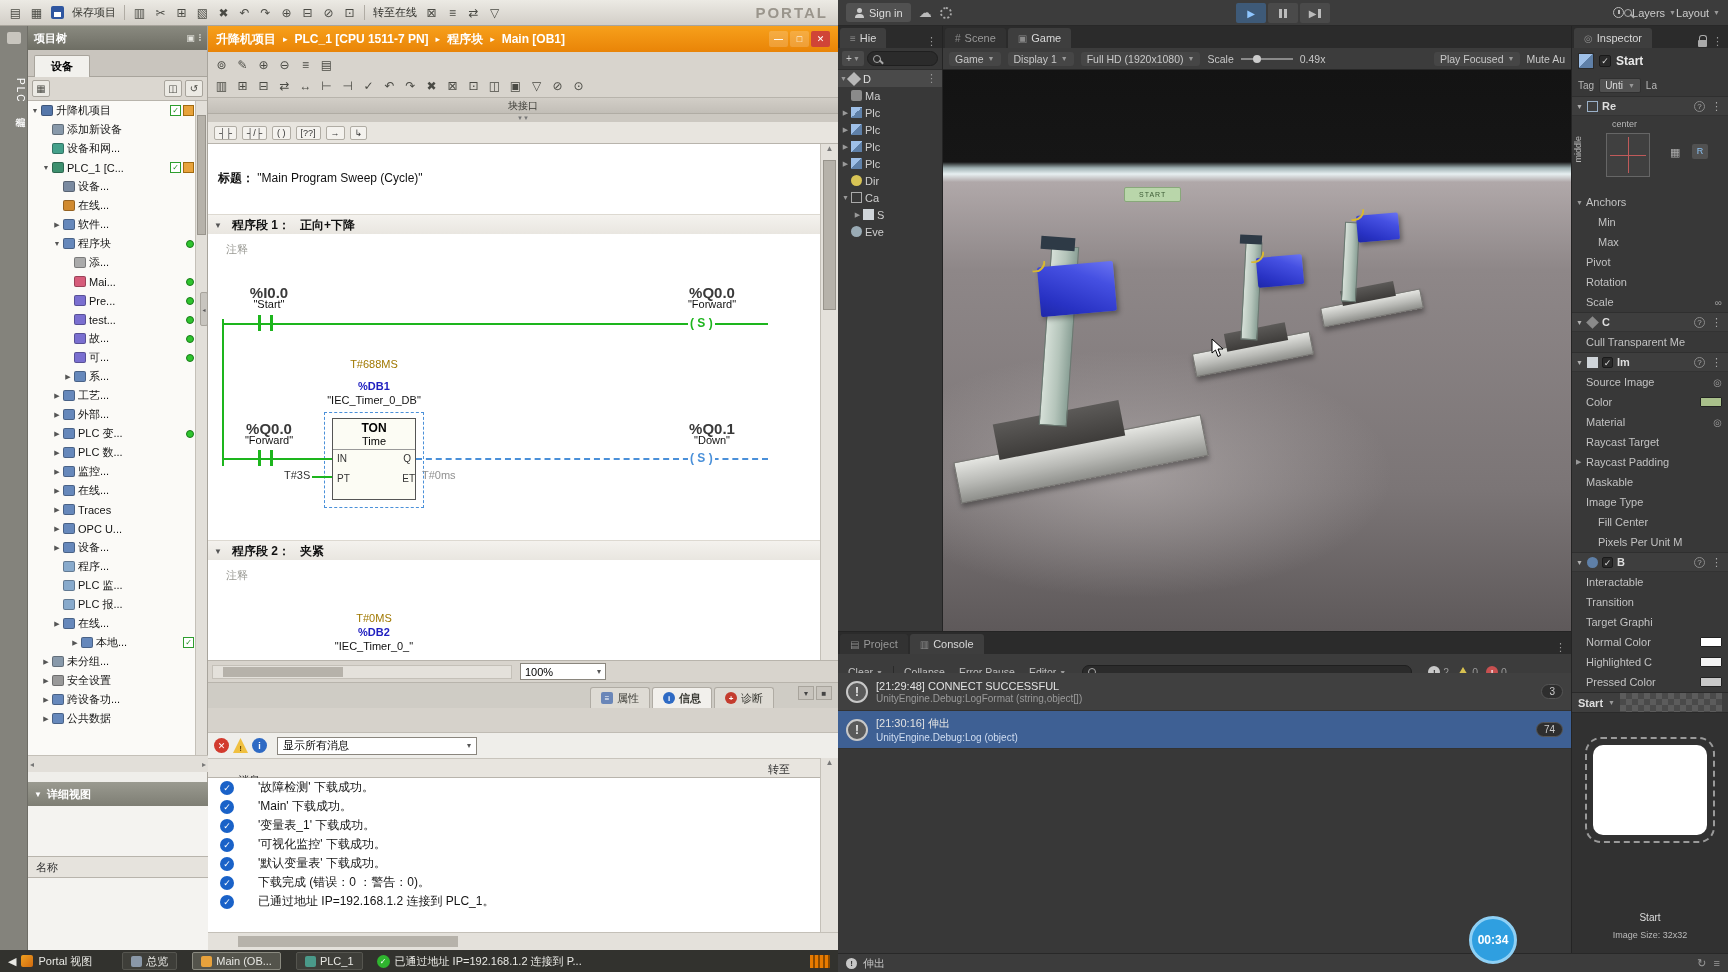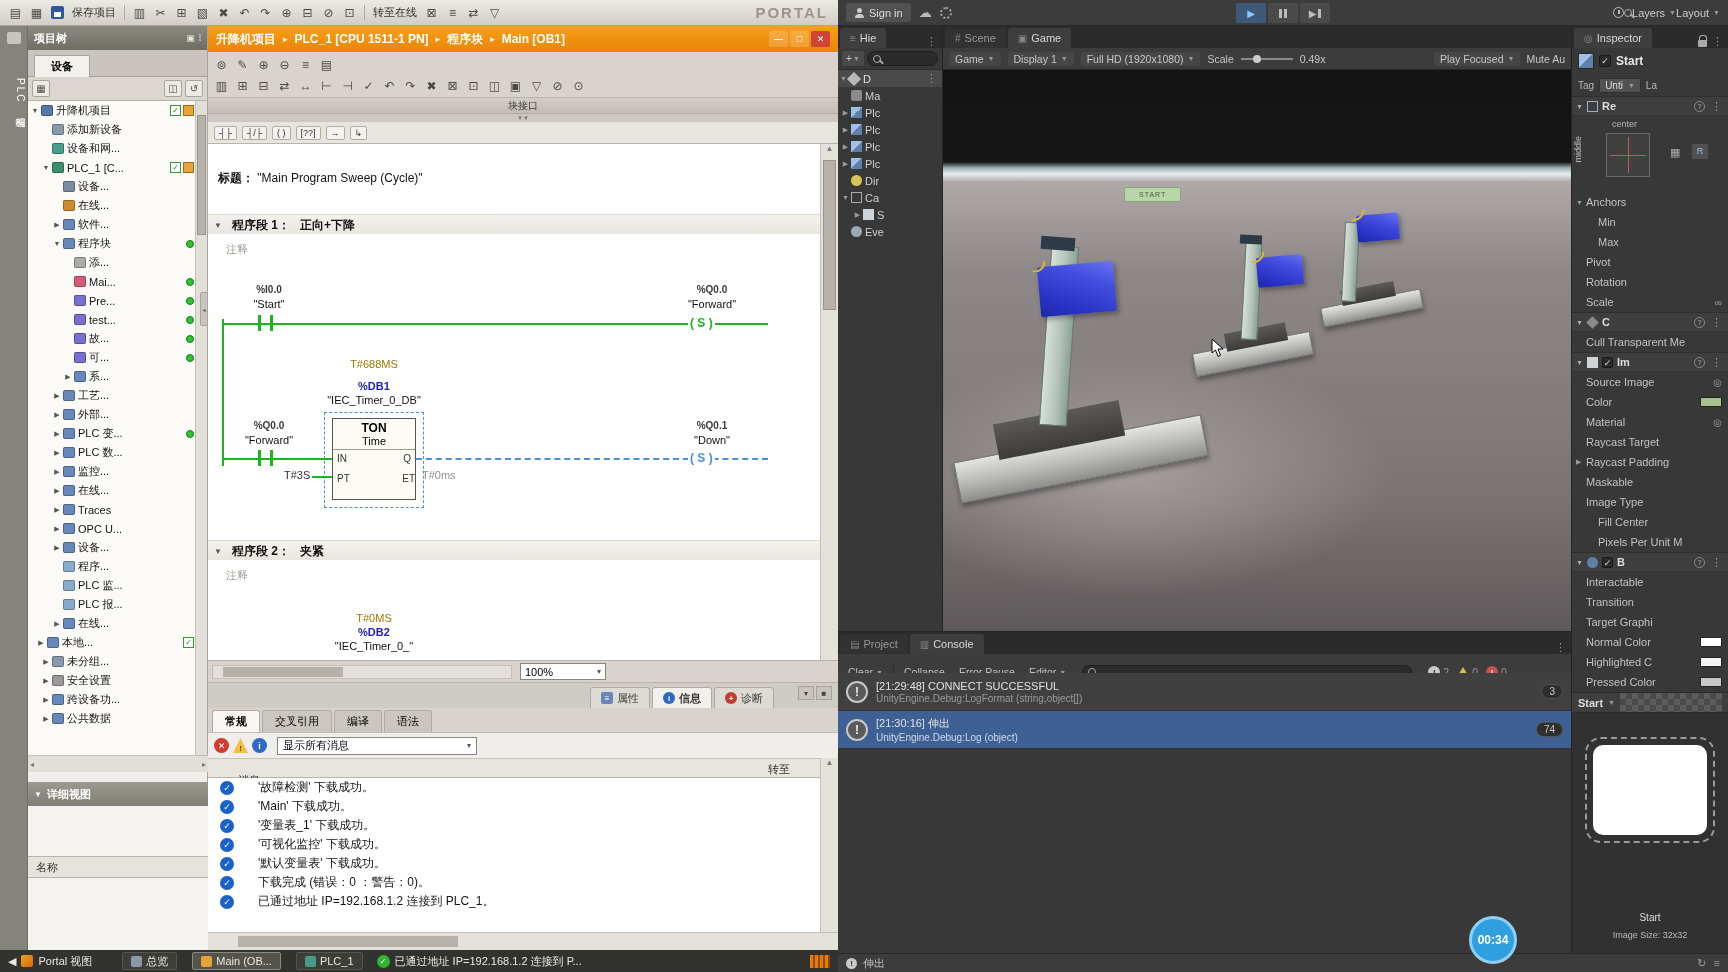--- a/index.html
+++ b/index.html
@@ -63,21 +63,21 @@
 .net-head{position:absolute;font-size:12px;color:#111;display:flex;gap:10px;font-weight:bold;align-items:center}
 .net-head .f9{font-size:8px;color:#555;font-weight:normal}
 .lad-comment{position:absolute;font-size:11px;color:#9a9a94}
 .lad-title{position:absolute;font-size:12px;color:#111}
 .wire{position:absolute;height:0;border-top:2px solid #1db51d}
 .wire.dash{border-top:2px dashed #4a90d9}
 .wirev{position:absolute;width:0;border-left:2px solid #1db51d}
 .cbar{position:absolute;width:3px;height:16px;background:#1db51d}
 .coil{position:absolute;font-size:12px;font-weight:bold;color:#1db51d;background:#fff;padding:0 2px;line-height:14px}
 .coil.blue{color:#4a90d9}
-.addr{position:absolute;font-size:10px;color:#3a3a3a;text-align:center;font-weight:bold}
+.addr{position:absolute;font-size:15px;color:#3a3a3a;text-align:center;font-weight:bold}
 .opnm{position:absolute;font-size:11px;color:#111;text-align:center}
 .tv{position:absolute;color:#a07800;font-size:11px;text-align:center}
 .tdb{position:absolute;color:#2020c0;font-size:11px;text-align:center;font-weight:bold}
 .tblock{position:absolute;background:#fcfcf4;border:1px solid #555}
 .tb-type{text-align:center;font-weight:bold;font-size:12px;margin-top:2px}
 .tb-dt{text-align:center;font-size:11px;border-bottom:1px solid #999;padding-bottom:2px}
 .pin{position:absolute;font-size:10px;color:#333}
 .timer-sel{position:absolute;border:1px dashed #4a90d9}
 .pv{position:absolute;font-size:11px;color:#333}
 .pv.gray{color:#909090}
@@ -480,21 +480,21 @@
           <span class="ticon" style="background: rgb(136, 170, 204);"></span>
           <span class="tlab">PLC 报...</span>
           <span class="trt"></span>
         </div>
         <div class="trow" style="padding-left: 24px;">
           <span class="tfold">▶</span>
           <span class="ticon" style="background: rgb(102, 136, 187);"></span>
           <span class="tlab">在线...</span>
           <span class="trt"></span>
         </div>
-        <div class="trow" style="padding-left: 8px;">
+        <div class="trow" style="padding-left: 42px;">
           <span class="tfold">▶</span>
           <span class="ticon" style="background: rgb(102, 136, 187);"></span>
           <span class="tlab">本地...</span>
           <span class="trt">
             <span class="gchk">✓</span>
           </span>
         </div>
         <div class="trow" style="padding-left: 13px;">
           <span class="tfold">▶</span>
           <span class="ticon" style="background: rgb(136, 153, 170);"></span>
@@ -534,21 +534,21 @@
     <div id="t-detail-b">
       <div id="t-namerow">名称</div>
     </div>
   </div>
   <div id="t-collapse">◂</div>
 
   <div id="t-main">
     <div id="t-crumb">
       <span>升降机项目</span>
         <span class="csep">▸</span>
-      <span>PLC_1 [CPU 1511-1 PN]</span>
+      <span>PLC_1 [CPU 1511-7 PN]</span>
         <span class="csep">▸</span>
       <span>程序块</span>
         <span class="csep">▸</span>
       <span>Main [OB1]</span>
       <span class="wbns">
         <span class="wbtn">—</span>
         <span class="wbtn">□</span>
         <span class="wbtn close">✕</span>
       </span>
     </div>
@@ -676,26 +676,20 @@
         </div>
         <div class="itab">
           <span class="itab-ic itic2">+</span>
           <span>诊断</span>
         </div>
       </div>
     <div id="t-insp-wbtns">
         <span class="miniwb">▾</span>
         <span class="miniwb">■</span>
       </div>
-    <div id="t-subtabs">
-        <div class="stab active">常规</div>
-        <div class="stab">交叉引用</div>
-        <div class="stab">编译</div>
-        <div class="stab">语法</div>
-      </div>
     <div id="t-filter">
       <span class="fic err">✕</span>
       <span class="fic warn">!</span>
       <span class="fic info">i</span>
       <span class="fdrop">
         <span>显示所有消息</span>
         <span style="font-size:8px;color:#555">▾</span>
       </span>
     </div>
     <div id="t-msg-head">

